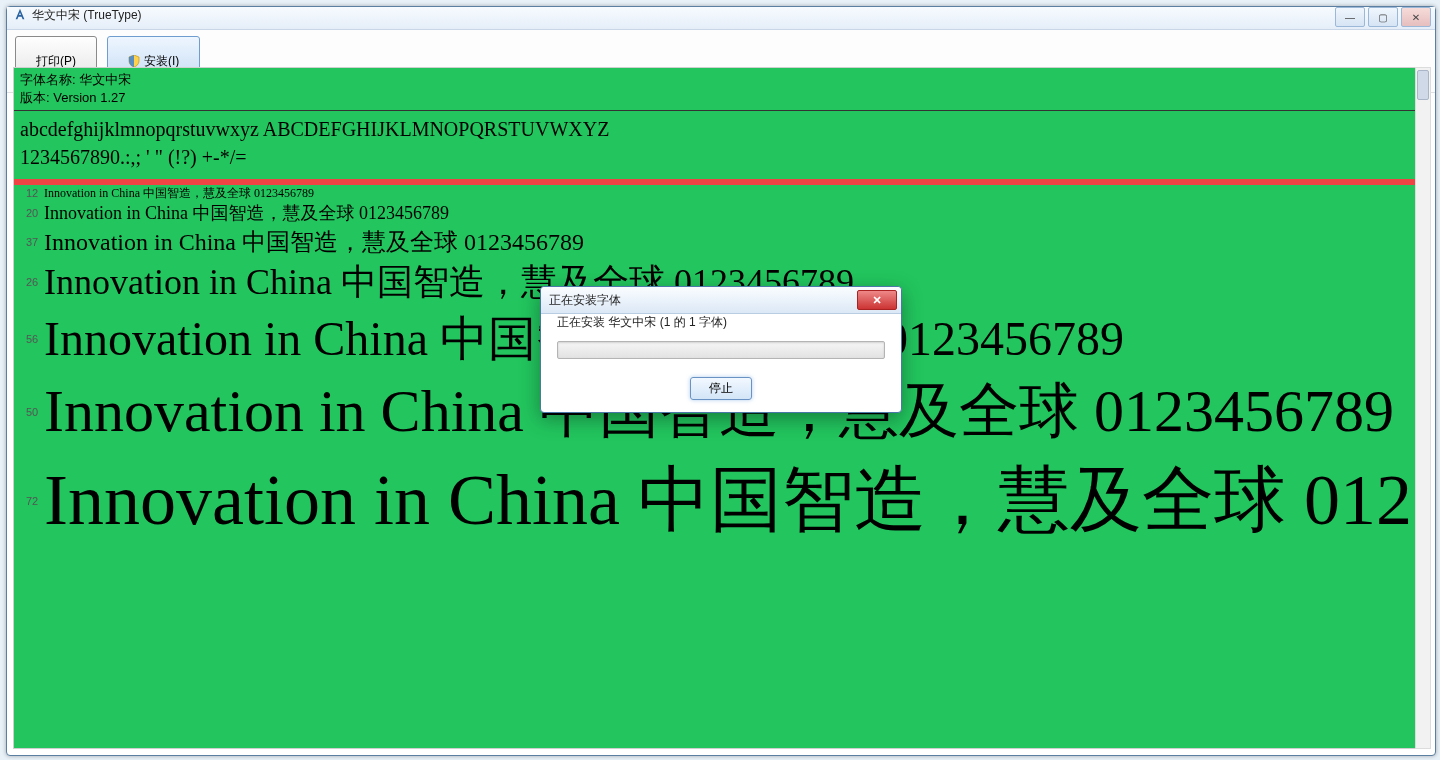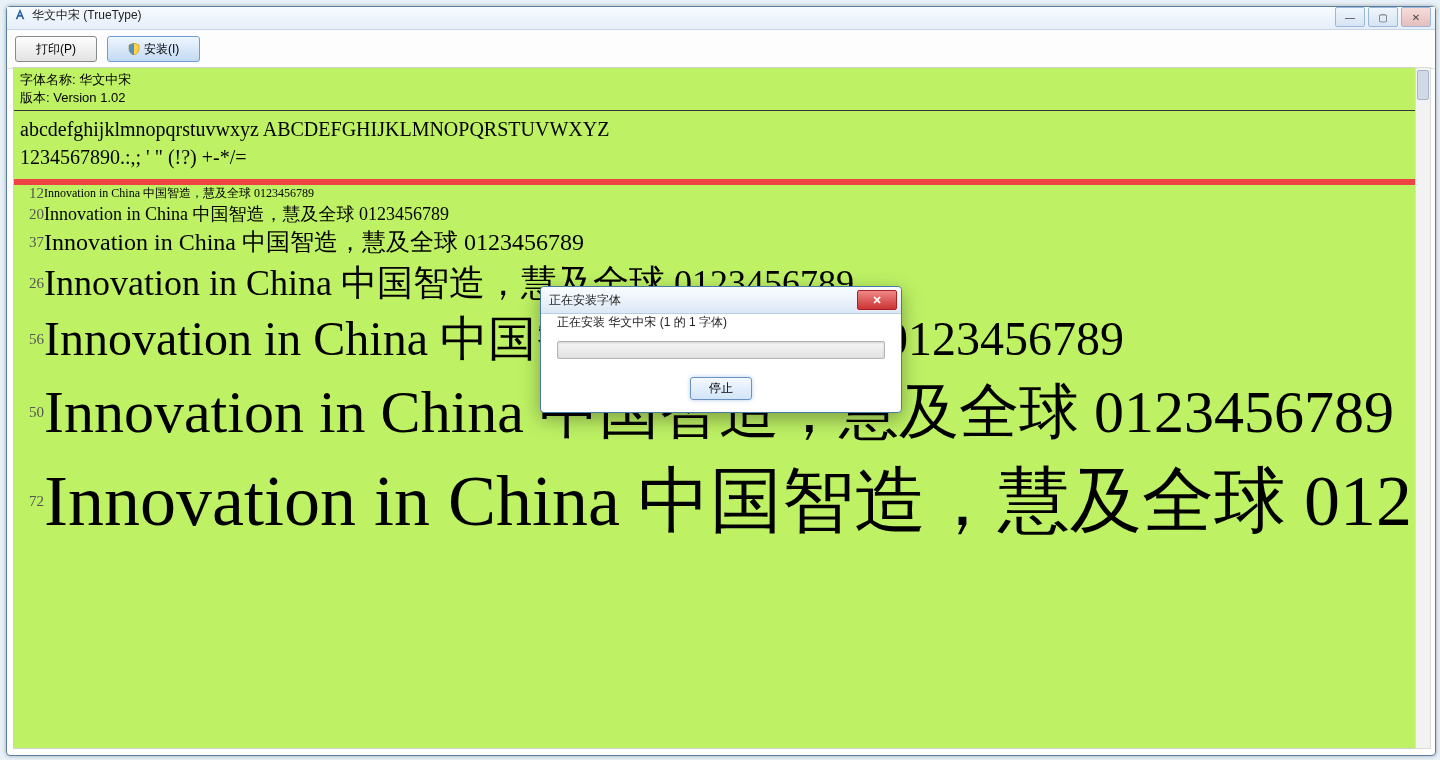--- a/index.html
+++ b/index.html
@@ -4,31 +4,31 @@
 <style>
 html,body{margin:0;padding:0;width:1440px;height:760px;overflow:hidden;background:#e8f0f8;font-family:"Segoe UI",Tahoma,sans-serif}
 .window{position:absolute;left:6px;top:6px;width:1428px;height:748px;background:#fff;border:1px solid #5a7fa0;border-radius:4px;box-shadow:0 0 4px rgba(0,0,0,.3)}
 .titlebar{height:22px;background:linear-gradient(#f7fbff,#e5eef8);border-bottom:1px solid #c8d6e8;display:flex;align-items:flex-start;padding:0 6px;position:relative}
 .titlebar .app-icon{width:14px;height:14px;margin-right:5px;display:inline-flex;align-items:center;justify-content:center;color:#2a63a0;font-weight:bold;font-size:12px}
 .titlebar .title-text{font-size:12px;color:#222}
 .win-controls{position:absolute;right:4px;top:0;display:flex}
 .win-btn{width:28px;height:18px;border:1px solid #9cb8d8;background:linear-gradient(#f0f6fd,#d6e4f4);margin-left:3px;border-radius:2px;display:flex;align-items:center;justify-content:center;font-size:10px;color:#444}
 .win-btn.close{background:linear-gradient(#f6dcda,#e6bebe)}
 .toolbar{padding:6px 8px;background:#fdfdfd;border-bottom:1px solid #e0e0e0;display:flex;gap:10px}
-.tb-btn{height:24px;padding:0 20px;font-size:12px;border:1px solid #8a8a8a;background:linear-gradient(#fefefe,#e3e3e3);border-radius:3px;display:flex;align-items:center;justify-content:center;cursor:pointer}
+.tb-btn{height:24px;padding:12px 20px;font-size:12px;border:1px solid #8a8a8a;background:linear-gradient(#fefefe,#e3e3e3);border-radius:3px;display:flex;align-items:center;justify-content:center;cursor:pointer}
 .tb-btn.install{background:linear-gradient(#eef6ff,#c3daf3);border-color:#6f9dcf}
 .shield{width:12px;height:12px;margin-right:4px;display:inline-block}
-.content{position:absolute;left:6px;right:18px;top:60px;bottom:6px;background:#bef264;border:1px solid #cfcfcf;overflow:hidden}
+.content{position:absolute;left:6px;right:18px;top:60px;bottom:6px;background:#22c55e;border:1px solid #cfcfcf;overflow:hidden}
 .scrollbar{position:absolute;right:4px;top:60px;bottom:6px;width:14px;background:#f2f2f2;border:1px solid #dcdcdc}
 .scrollbar .thumb{position:absolute;left:1px;top:2px;width:10px;height:28px;background:#cfd9e8;border:1px solid #aab6c8;border-radius:2px}
 .meta{font-size:13px;line-height:18px;padding:3px 6px;border-bottom:1px solid #333}
 .charset{font-family:"Times New Roman","STZhongsong","SimSun",serif;font-size:20px;line-height:28px;padding:4px 6px 8px;border-bottom:6px solid #ef4444}
 .samples{padding:0 0 0 6px;white-space:nowrap;overflow:hidden}
 .sample-row{display:flex;align-items:baseline;font-family:"Times New Roman","STZhongsong","SimSun",serif;color:#000}
-.sample-row .sz{font-family:Liberation Serif, serif;font-size:15px;color:#555;width:24px;flex:0 0 24px;text-align:right;align-self:center}
+.sample-row .sz{font-family:Liberation Sans, sans-serif;font-size:11px;color:#555;width:24px;flex:0 0 24px;text-align:center;align-self:center}
 .sample-row .txt{flex:1}
 .dialog{position:absolute;left:540px;top:286px;width:360px;background:#fff;border:1px solid #4a78a8;border-radius:4px;box-shadow:0 6px 20px rgba(0,0,0,.35)}
 .dialog .dlg-title{height:26px;background:linear-gradient(#fafdff,#dce8f6);border-bottom:1px solid #b8cce2;display:flex;align-items:center;padding:0 8px;font-size:12px;color:#222;position:relative;border-radius:4px 4px 0 0}
 .dlg-close{position:absolute;right:4px;top:3px;width:38px;height:18px;background:linear-gradient(#e88,#c33);border:1px solid #a22;border-radius:2px;color:#fff;display:flex;align-items:center;justify-content:center;font-size:11px;font-weight:bold}
 .dlg-body{padding:0 16px 10px;font-size:12px;color:#222}
 .progress{height:16px;border:1px solid #b4b4b4;background:linear-gradient(#f6f6f6,#e2e2e2);border-radius:2px;margin-top:10px;box-shadow:inset 0 1px 2px rgba(0,0,0,.15)}
 .dlg-footer{padding:8px 12px 12px;display:flex;justify-content:center}
 .dlg-footer .btn{padding:2px 18px;font-size:12px;border:1px solid #6a93c4;background:linear-gradient(#f2f8ff,#d3e5f8);border-radius:3px;box-shadow:0 0 4px rgba(60,130,210,.4)}
 </style>
 </head>
@@ -59,21 +59,21 @@
             <path d="M6 0 L6 12 C3.5 11.4 1 9 1 6 V2 Z" fill="#3b82d6" opacity=".85"></path>
           </svg>
       </span>
       <span>安装(I)</span>
     </div>
   </div>
 
   <div class="content">
     <div class="meta">
       <div>字体名称: 华文中宋</div>
-      <div>版本: Version 1.02</div>
+      <div>版本: Version 1.27</div>
     </div>
     <div class="charset">
       <div>abcdefghijklmnopqrstuvwxyz ABCDEFGHIJKLMNOPQRSTUVWXYZ</div>
       <div>1234567890.:,; ' " (!?) +-*/=</div>
     </div>
     <div class="samples" id="samples">
         <div class="sample-row">
           <span class="sz">12</span>
           <span class="txt" style="font-size: 12px; line-height: 16.2px;">Innovation in China 中国智造，慧及全球 0123456789</span>
         </div>

